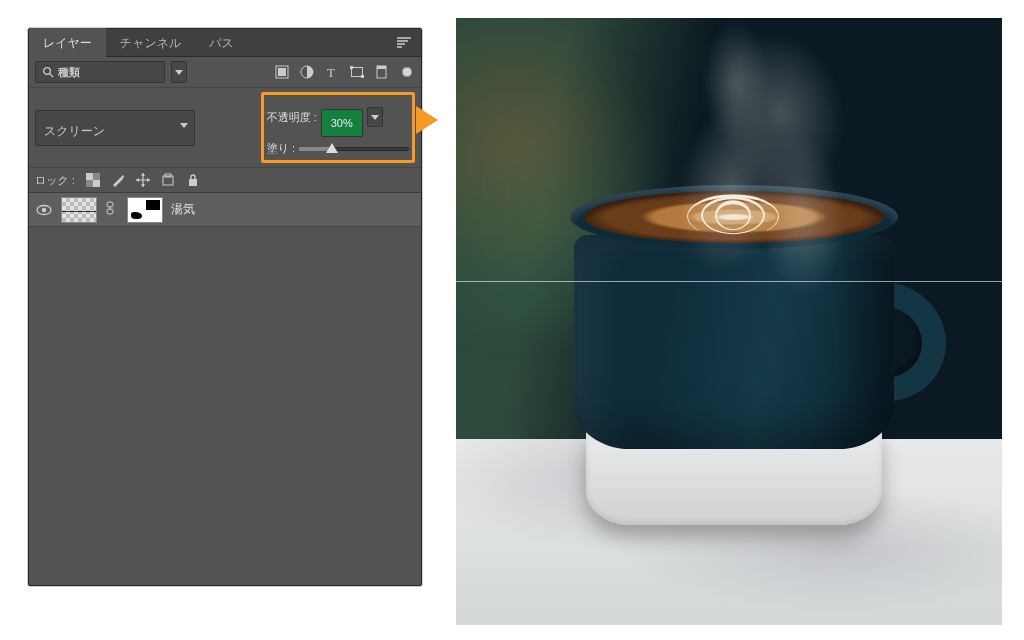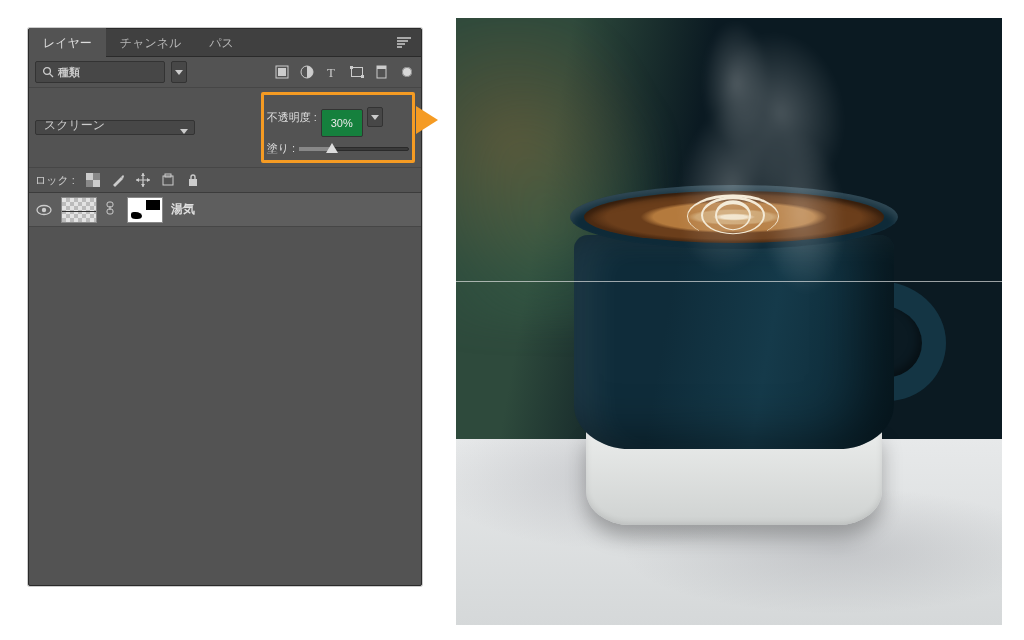--- a/index.html
+++ b/index.html
@@ -57,23 +57,23 @@
   .search-box svg { flex:0 0 12px; }
   .search-box span { color:#ccc; font-size:11px;font-weight:bold; }
   .chev { display:inline-block; width:0;height:0;border-left:4px solid transparent;border-right:4px solid transparent;border-top:5px solid #ccc; }
   .chev-box { display:flex;align-items:center;justify-content:center;width:16px;height:22px;background:#474747;border:1px solid #333;border-radius:2px;}
   .mini-icons { display:flex; gap:9px; margin-left:auto; align-items:center;}
   .mini-icons .ic { width:16px;height:16px;display:flex;align-items:center;justify-content:center;}
   .dot { width:10px;height:10px;border-radius:50%;background:#d8d8d8;box-shadow:0 0 0 1px #888 inset;}
   
   .blend-row { border-bottom:1px solid #464646; }
   .blend-select {
-    display:flex; align-items:flex-end; justify-content:space-between;
+    display:flex; align-items:flex-start; justify-content:space-between;
     background:#474747; border:1px solid #333; border-radius:2px;
-    height:15px; padding:0 6px 0 8px;
+    height:36px; padding:12px 6px 0 8px;
     width: 160px;
   }
   .highlight-box {
     border: 3px solid #f59b23;
     border-radius:2px;
     display:flex; flex-direction:column;
     margin-left:auto;
     padding:2px 3px 4px 3px;
     gap:4px;
     background:#535353;
@@ -91,21 +91,21 @@
   
   .lock-row { border-bottom:1px solid #3c3c3c; }
   .lock-row .lbl { font-size:11px; color:#ccc; }
   .lock-icons { display:flex; gap:9px; margin-left:4px;}
   .lock-icons .ic { width:16px;height:16px;display:flex;align-items:center;justify-content:center;}
   
   .layers { flex:1; overflow:hidden; }
   .layer {
     display:flex; align-items:center; height:34px;
     border-bottom:1px solid #464646;
-    padding: 0 8px 0 6px; gap:8px;font-weight:bold;
+    padding: 0 8px 0 6px; gap:8px;
   }
   .layer.selected { background:#5e5e5e; }
   .eye { width:18px; display:flex; justify-content:center;}
   .thumb { width:36px;height:26px; display:block; border:1px solid #888;}
   .thumb.checker { background:
     repeating-conic-gradient(#bbb 0 25%, #e3e3e3 0 50%) 0 0/8px 8px;
     position:relative;}
   .thumb.checker::after{content:"";position:absolute;inset:0;
     background:linear-gradient(transparent 55%, #333 55% 60%, transparent 60%);}
   .link-col { width:14px; }

